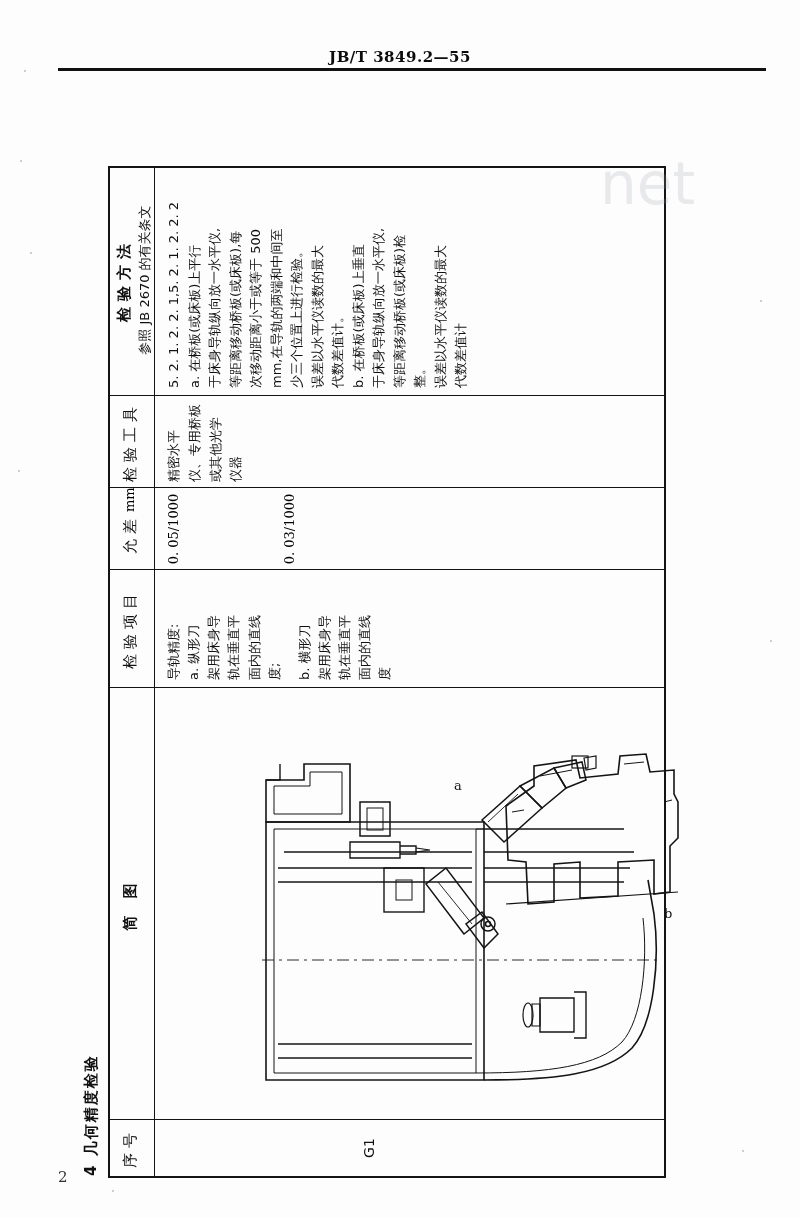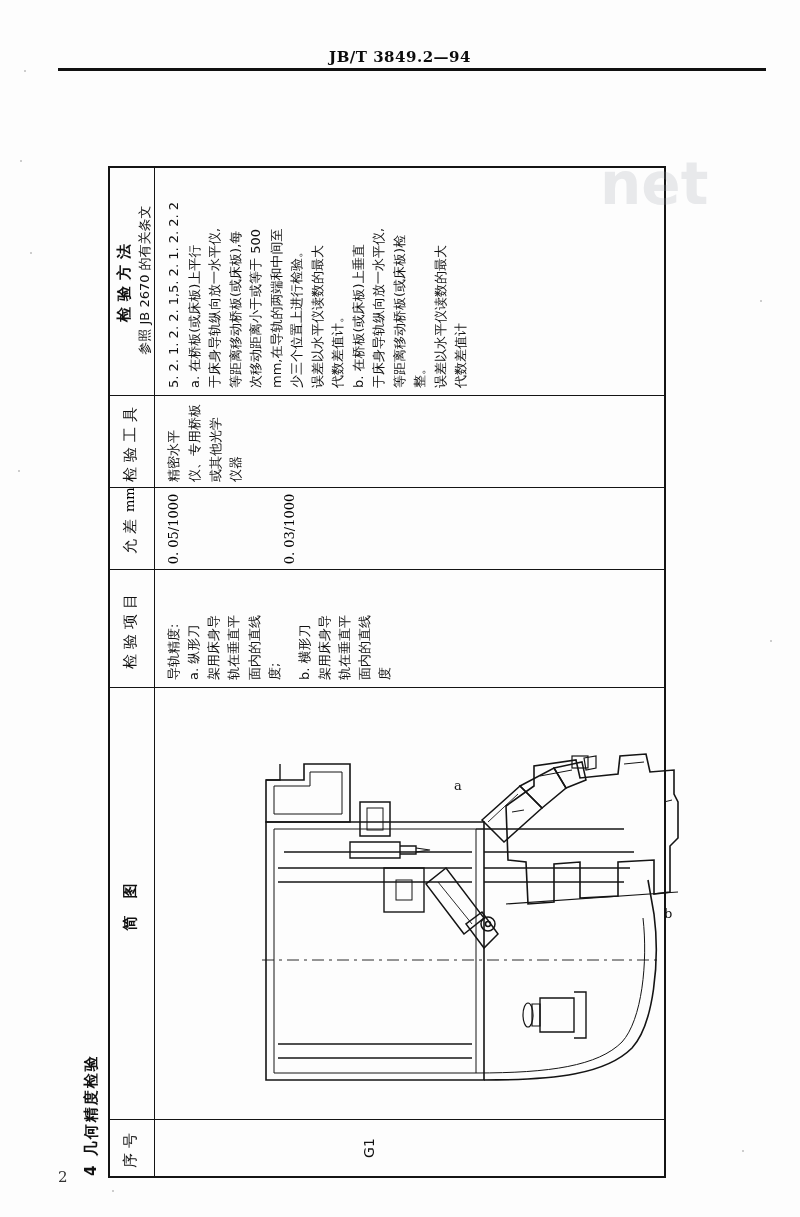--- a/index.html
+++ b/index.html
@@ -64,21 +64,21 @@
     font-size:72px;font-weight:bold;color:rgba(150,150,150,0.22);
     letter-spacing:2px;pointer-events:none;user-select:none;
   }
   svg.fig{display:block;}
 </style>
 </head>
 <body>
 
 <div class="page">
 
-  <div class="hdr-title">JB/T 3849.2—94</div>
+  <div class="hdr-title">JB/T 3849.2—55</div>
   <div class="hdr-rule top"></div>
 
 
   <div class="pageno">2</div>
 
   <div class="rot">
     <div class="sheet">
 
       <div class="sec-title" style="left:22px;top:2px;">4  几何精度检验</div>
 
@@ -249,17 +249,17 @@
 
   <div class="speckle" style="left:24px;top:70px;width:2px;height:2px;"></div>
   <div class="speckle" style="left:20px;top:160px;width:2px;height:2px;"></div>
   <div class="speckle" style="left:30px;top:252px;width:2px;height:2px;"></div>
   <div class="speckle" style="left:18px;top:470px;width:2px;height:2px;"></div>
   <div class="speckle" style="left:760px;top:300px;width:2px;height:2px;"></div>
   <div class="speckle" style="left:770px;top:640px;width:2px;height:2px;"></div>
   <div class="speckle" style="left:742px;top:1150px;width:2px;height:2px;"></div>
   <div class="speckle" style="left:112px;top:1190px;width:2px;height:2px;"></div>
 
-  <div style="position:absolute;left:600px;top:150px;font-size:58px;font-weight:bold;
+  <div style="position:absolute;left:600px;top:150px;font-size:58px;font-weight:normal;
               color:rgba(150,155,165,0.20);font-family:'DejaVu Sans','Liberation Sans',sans-serif;
               pointer-events:none;user-select:none;">net</div>
 
 </div>
 
 </body></html>

